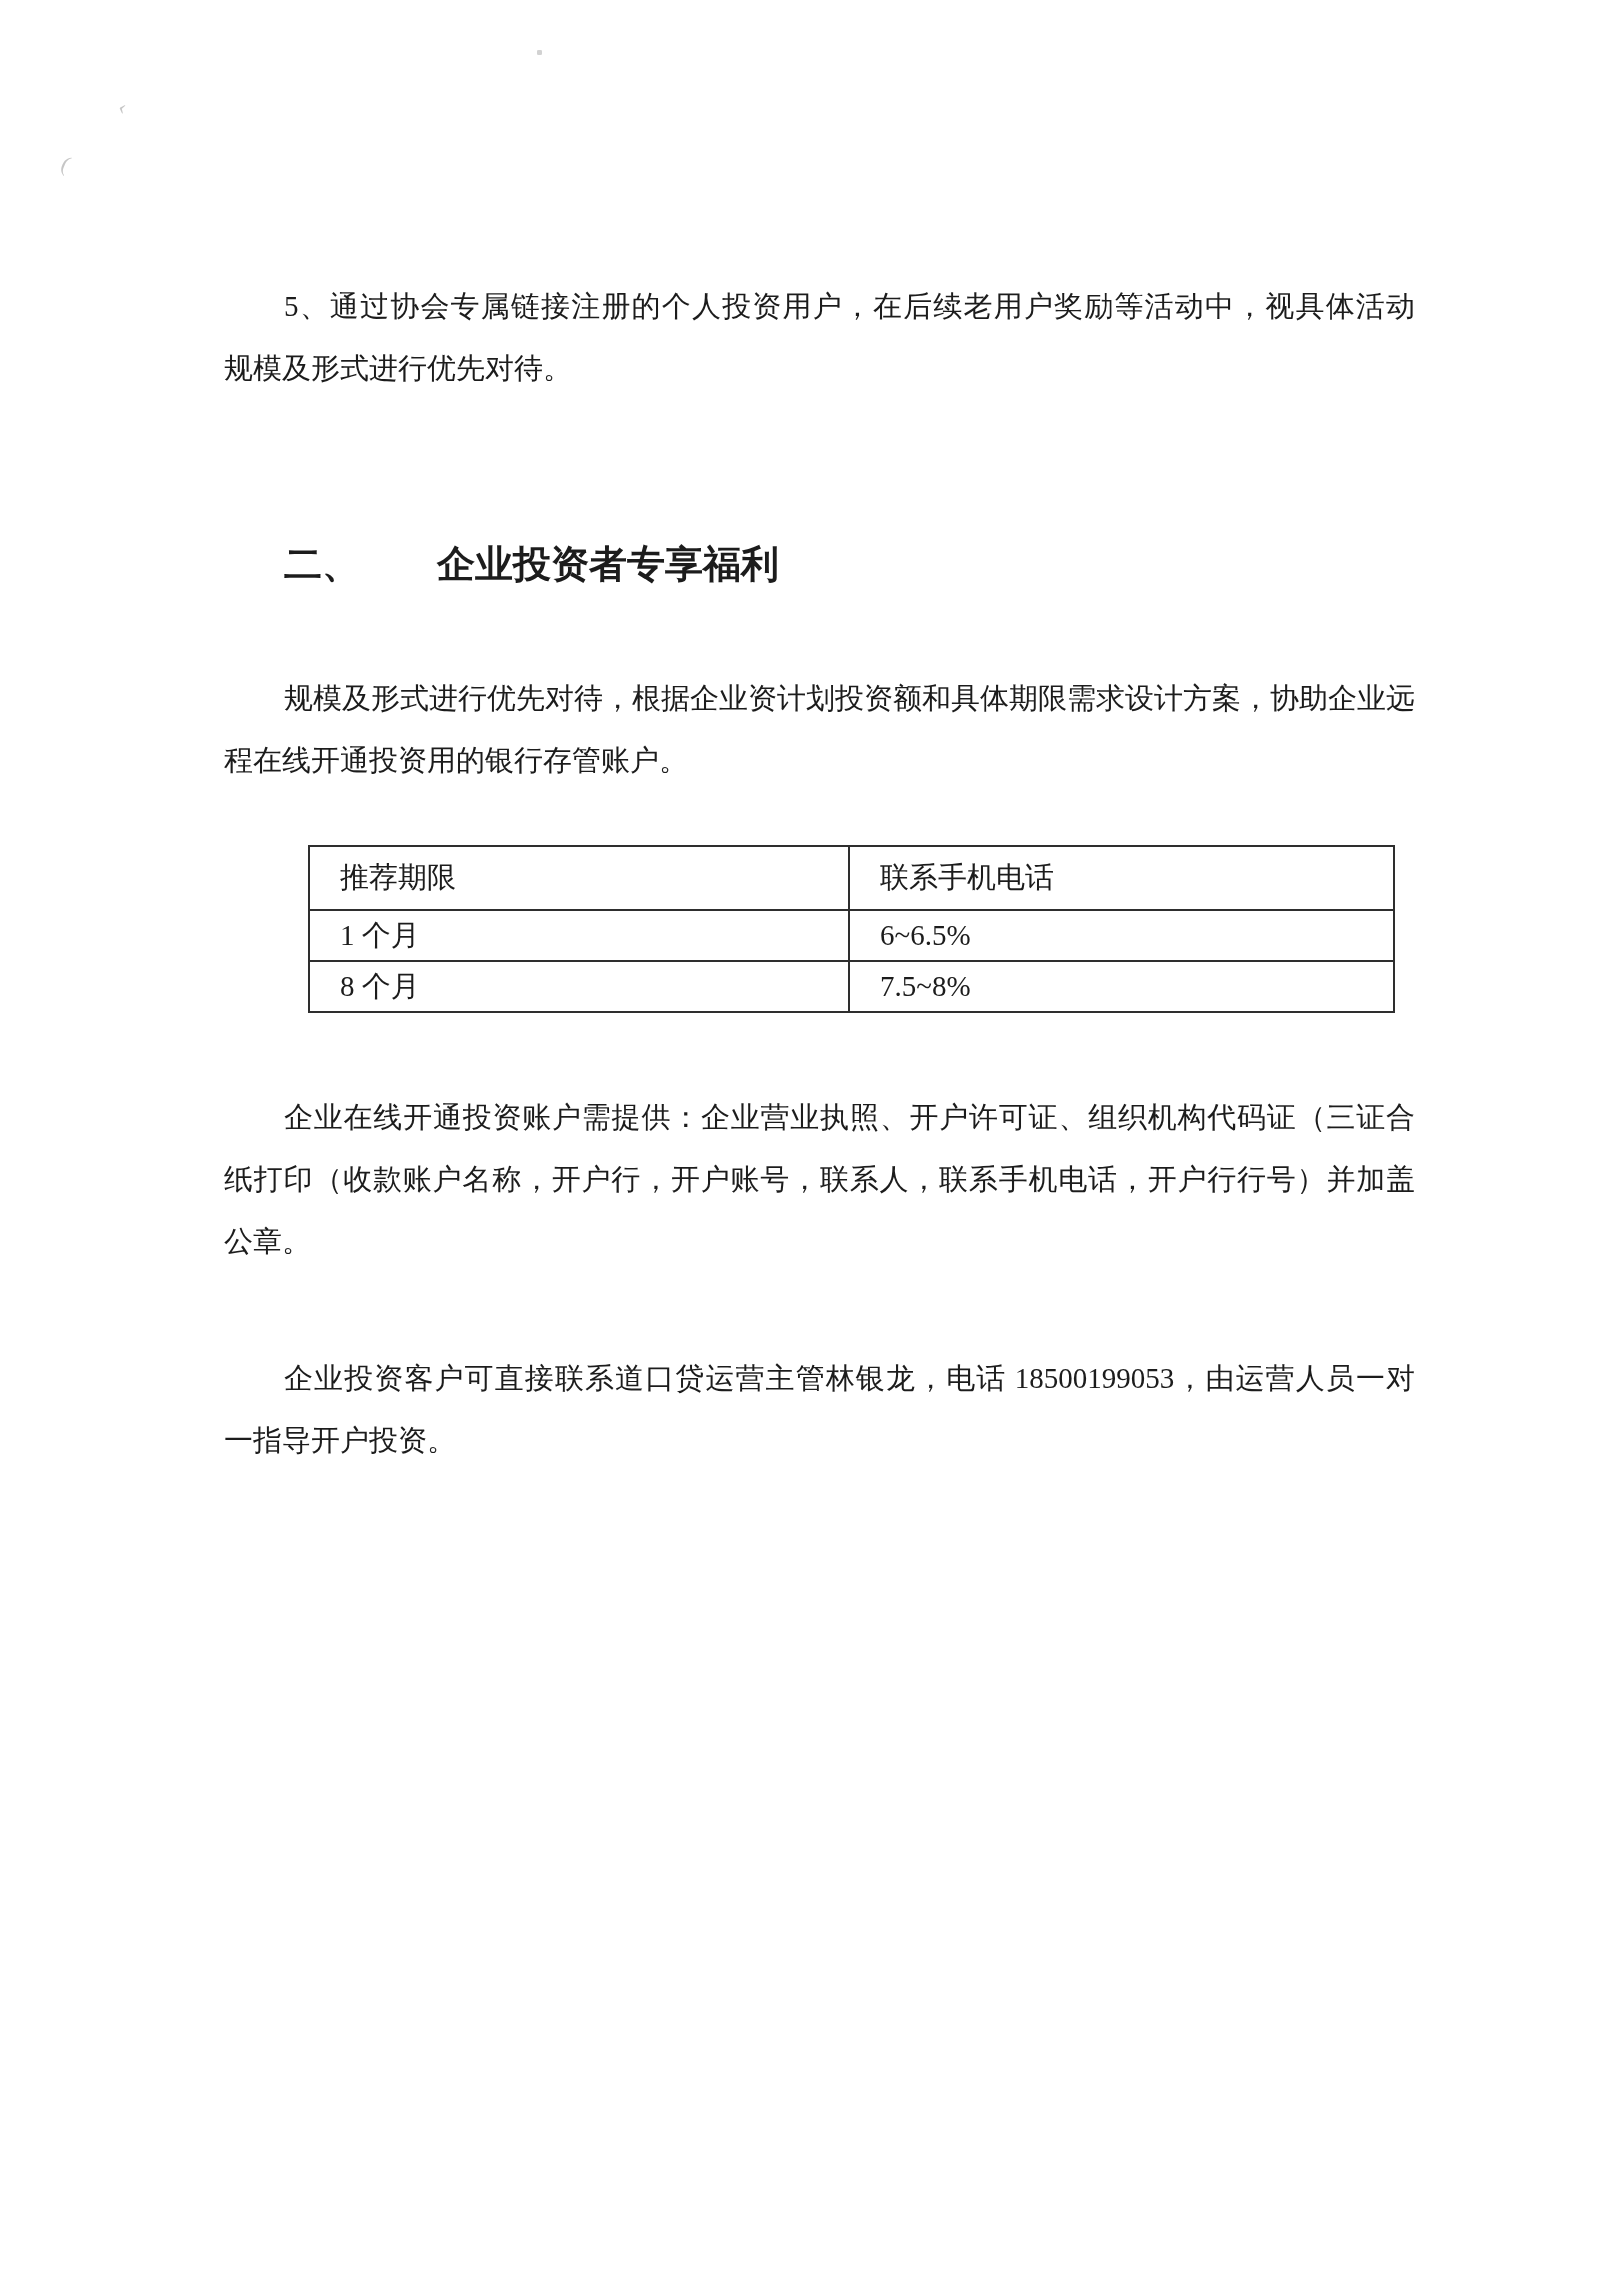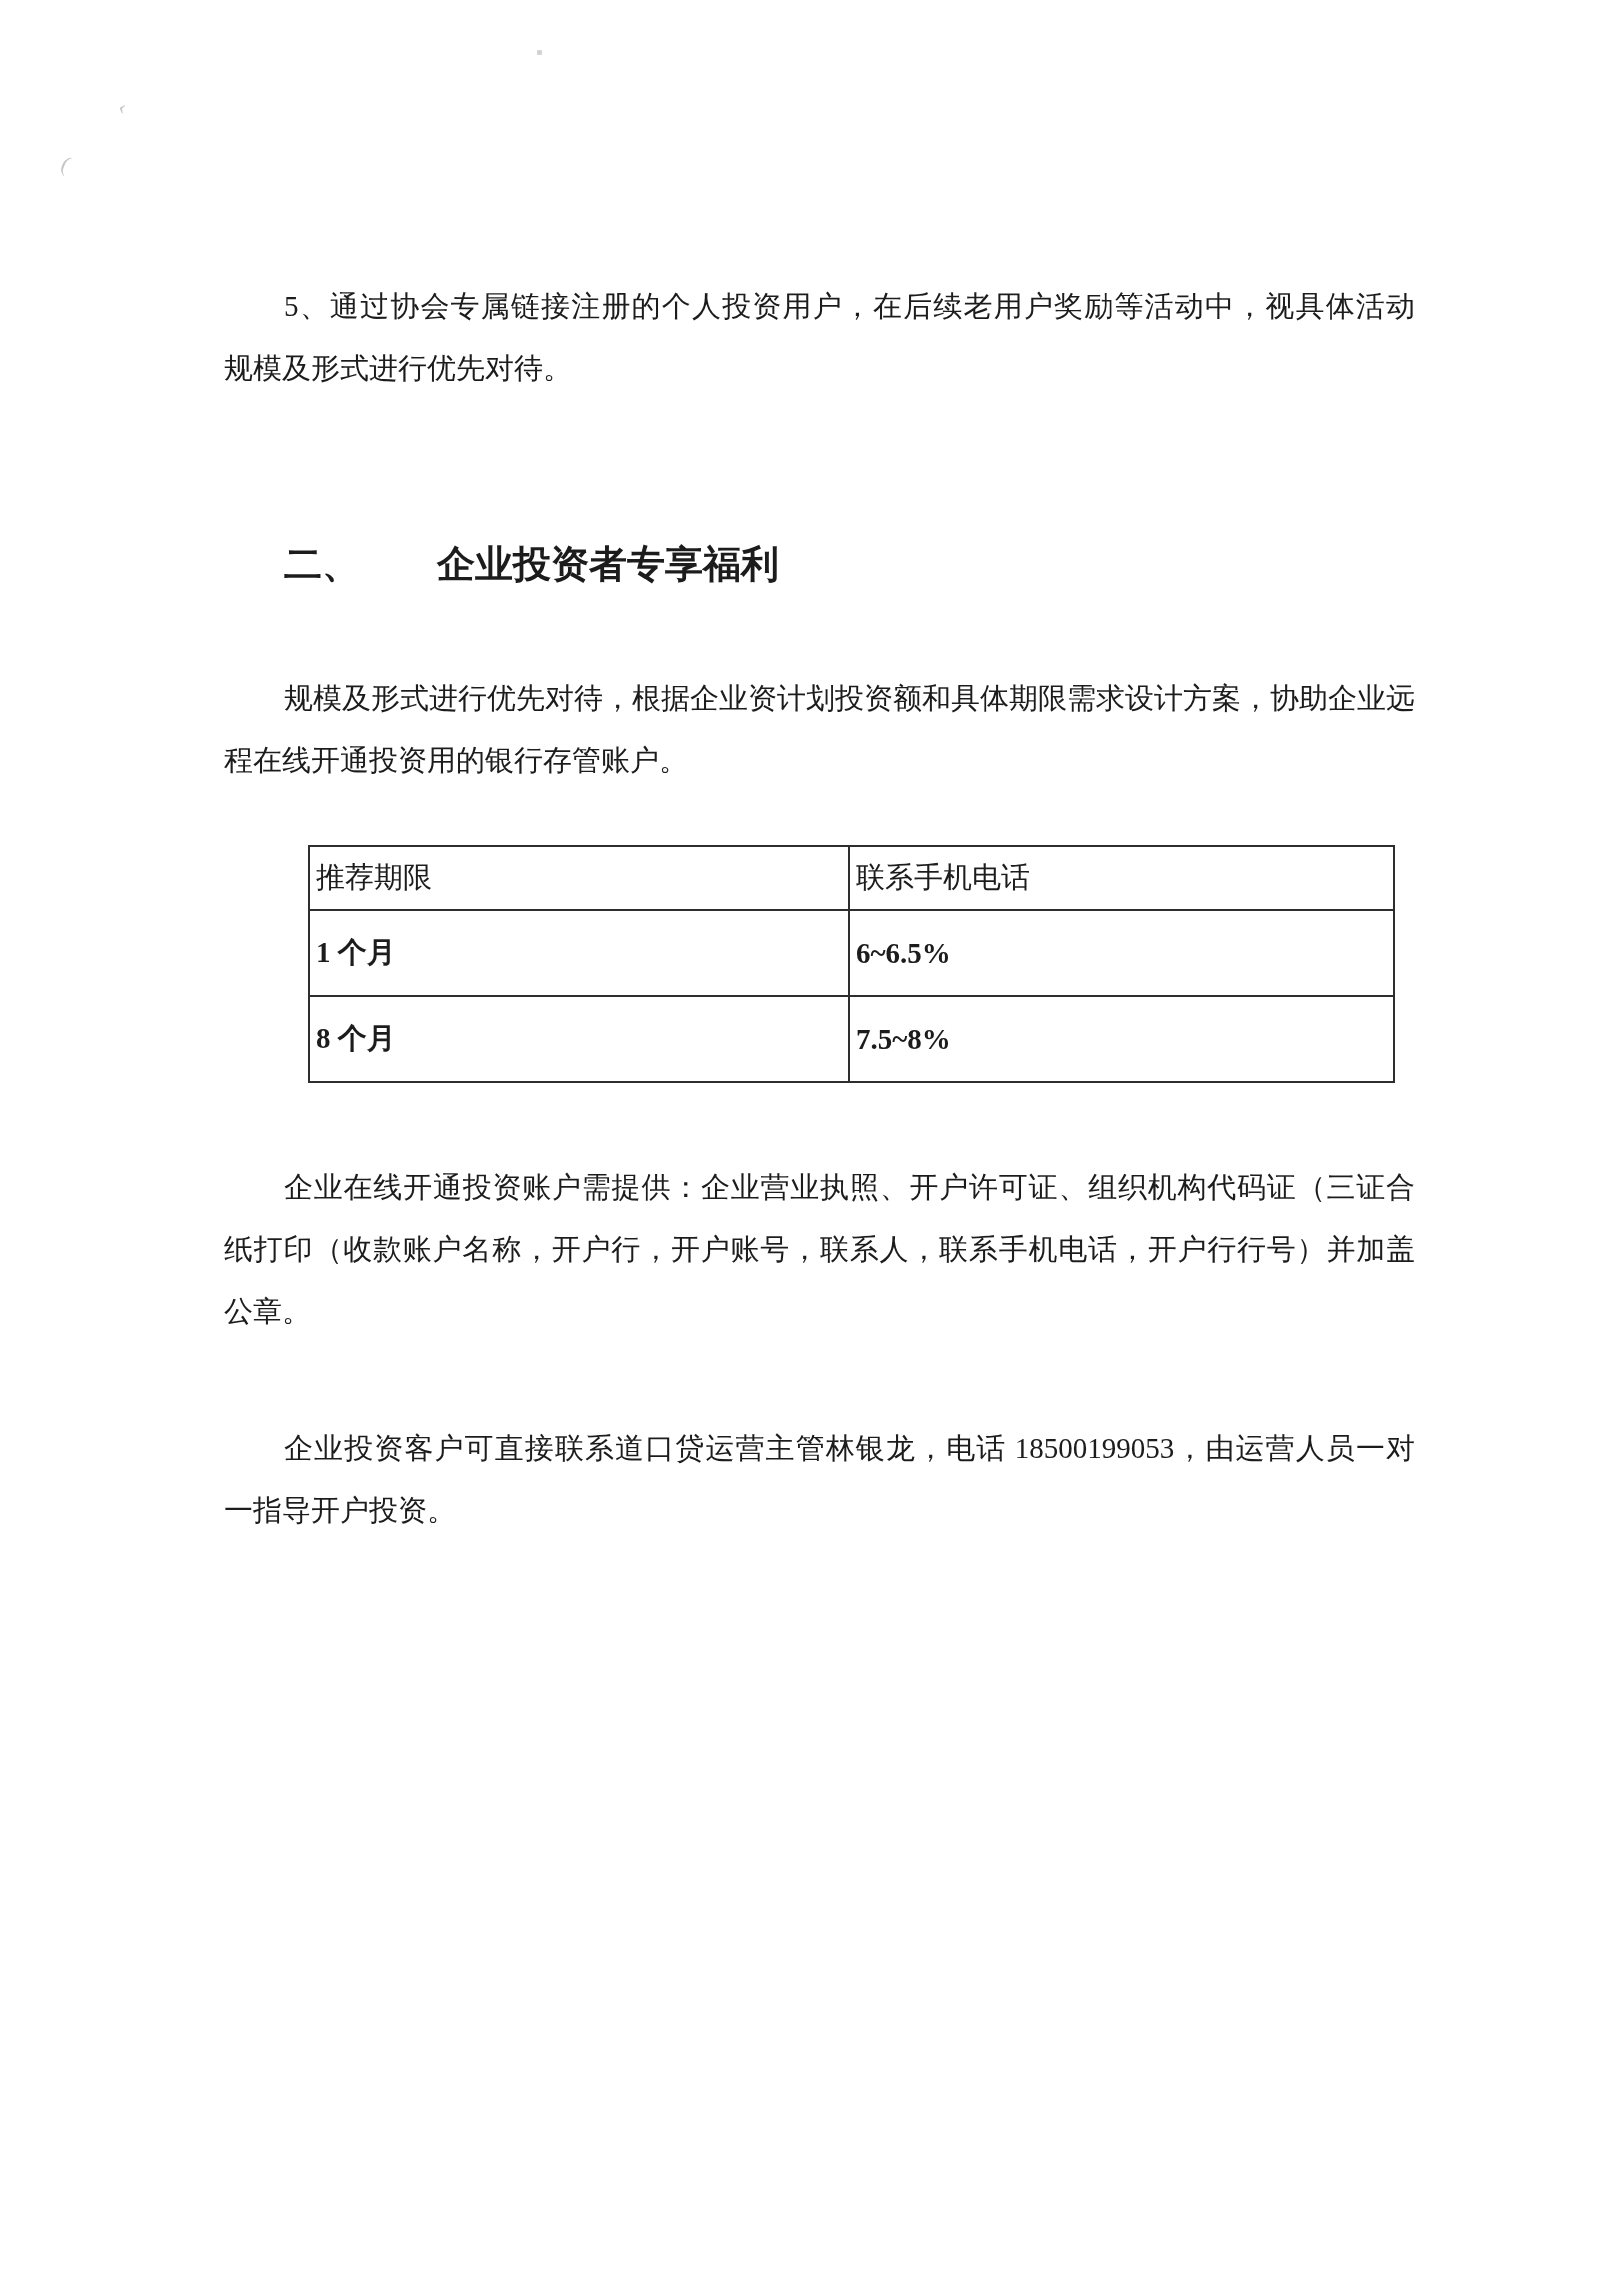--- a/index.html
+++ b/index.html
@@ -45,29 +45,29 @@
   .para-2 { margin-top: 72px; }
   .rate-table {
     margin-top: 54px;
     margin-left: 84px;
     width: 1085px;
     border-collapse: collapse;
     table-layout: fixed;
   }
   .rate-table td {
     border: 2px solid #2e2e2e;
-    padding-left: 6px;
+    padding-left: 30px;
     vertical-align: middle;
     font-size: 29px;
     color: #1c1c1c;
   }
   .rate-table col.c1 { width: 540px; }
   .rate-table col.c2 { width: 545px; }
   .rate-table tr.hdr  td { height: 64px; }
-  .rate-table tr.data td { height: 86px; font-weight: bold; }
+  .rate-table tr.data td { height: 51px; }
   .para-3 { margin-top: 73px; }
   .para-4 { margin-top: 75px; }
   .mark {
     position: absolute;
     color: #c6c6c6;
     font-size: 22px;
     line-height: 22px;
   }
   .mark-1 { left: 119px; top: 96px; transform: rotate(18deg); }
   .mark-2 { left: 62px;  top: 153px; transform: rotate(24deg); }

